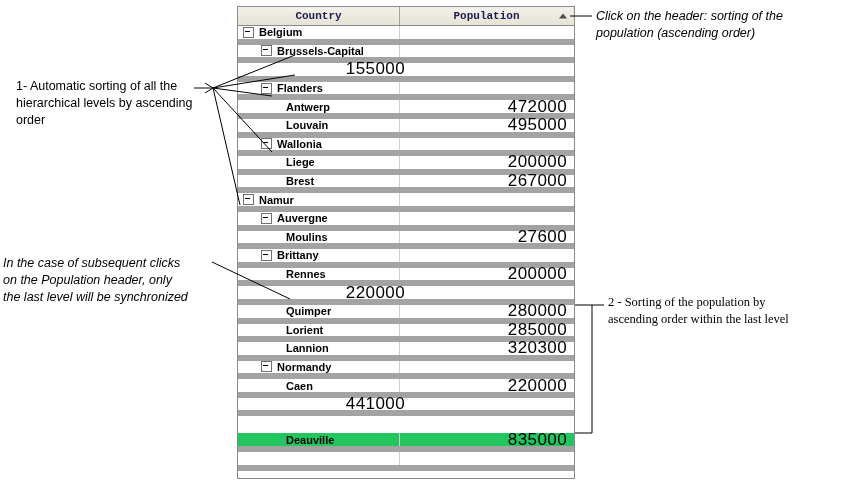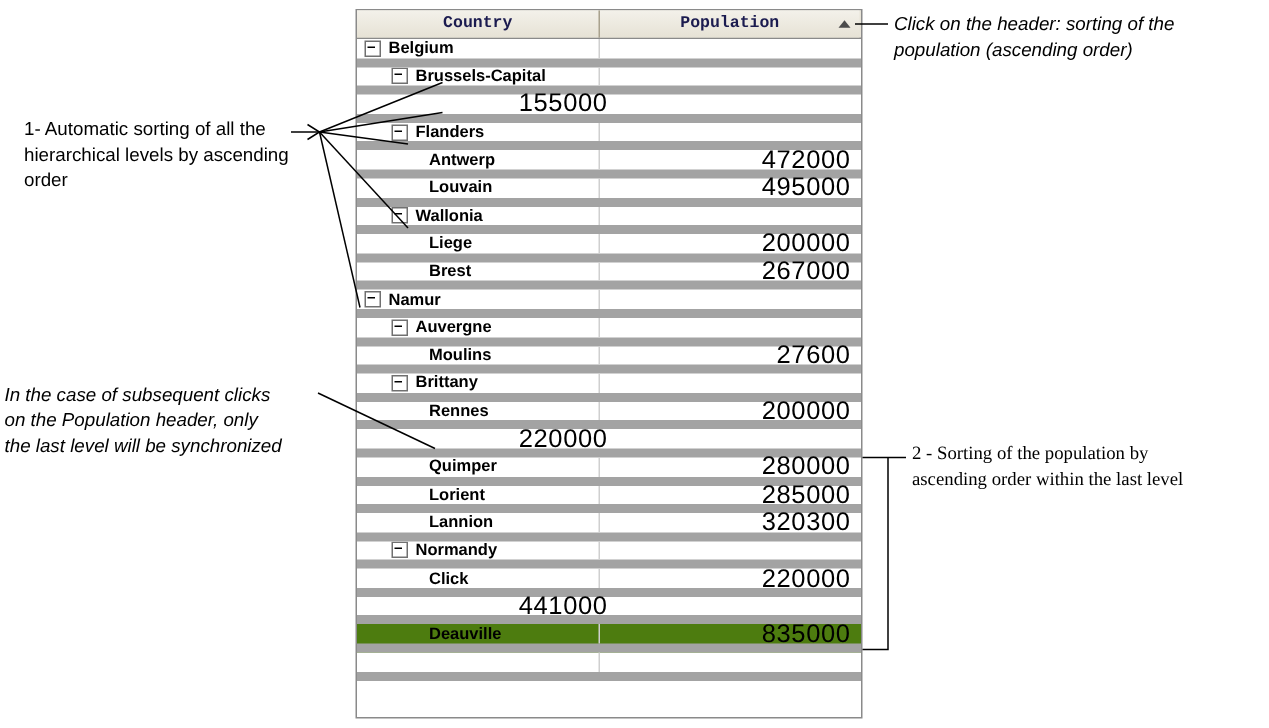--- a/index.html
+++ b/index.html
@@ -68,21 +68,22 @@
     overflow: hidden;
   }
   .row {
     display: flex;
     height: 18.6px;
     box-sizing: border-box;
     border-bottom: 6px solid #a3a3a3;
     align-items: flex-start;
   }
   .row.selected {
-    background: #4d7c0f;
+    background: #22c55e;
+    margin-top: 17px;
   }
   .cell-name {
     width: 162px;
     box-sizing: border-box;
     height: 100%;
     display: flex;
     align-items: center;
     border-right: 1px solid #cfcfcf;
     font-size: 11px;
     font-weight: bold;
@@ -275,21 +276,21 @@
       </div>
       <div class="row lvl1">
         <div class="cell-name">
           <span class="expander"></span>
           <span>Normandy</span>
         </div>
         <div class="cell-value"></div>
       </div>
       <div class="row lvl2">
         <div class="cell-name">
-          <span>Click</span>
+          <span>Caen</span>
         </div>
         <div class="cell-value">220000</div>
       </div>
       <div class="row lvl2">
         <div class="cell-value">441000</div>
       </div>
       <div class="row lvl2 selected">
         <div class="cell-name">
           <span>Deauville</span>
         </div>

